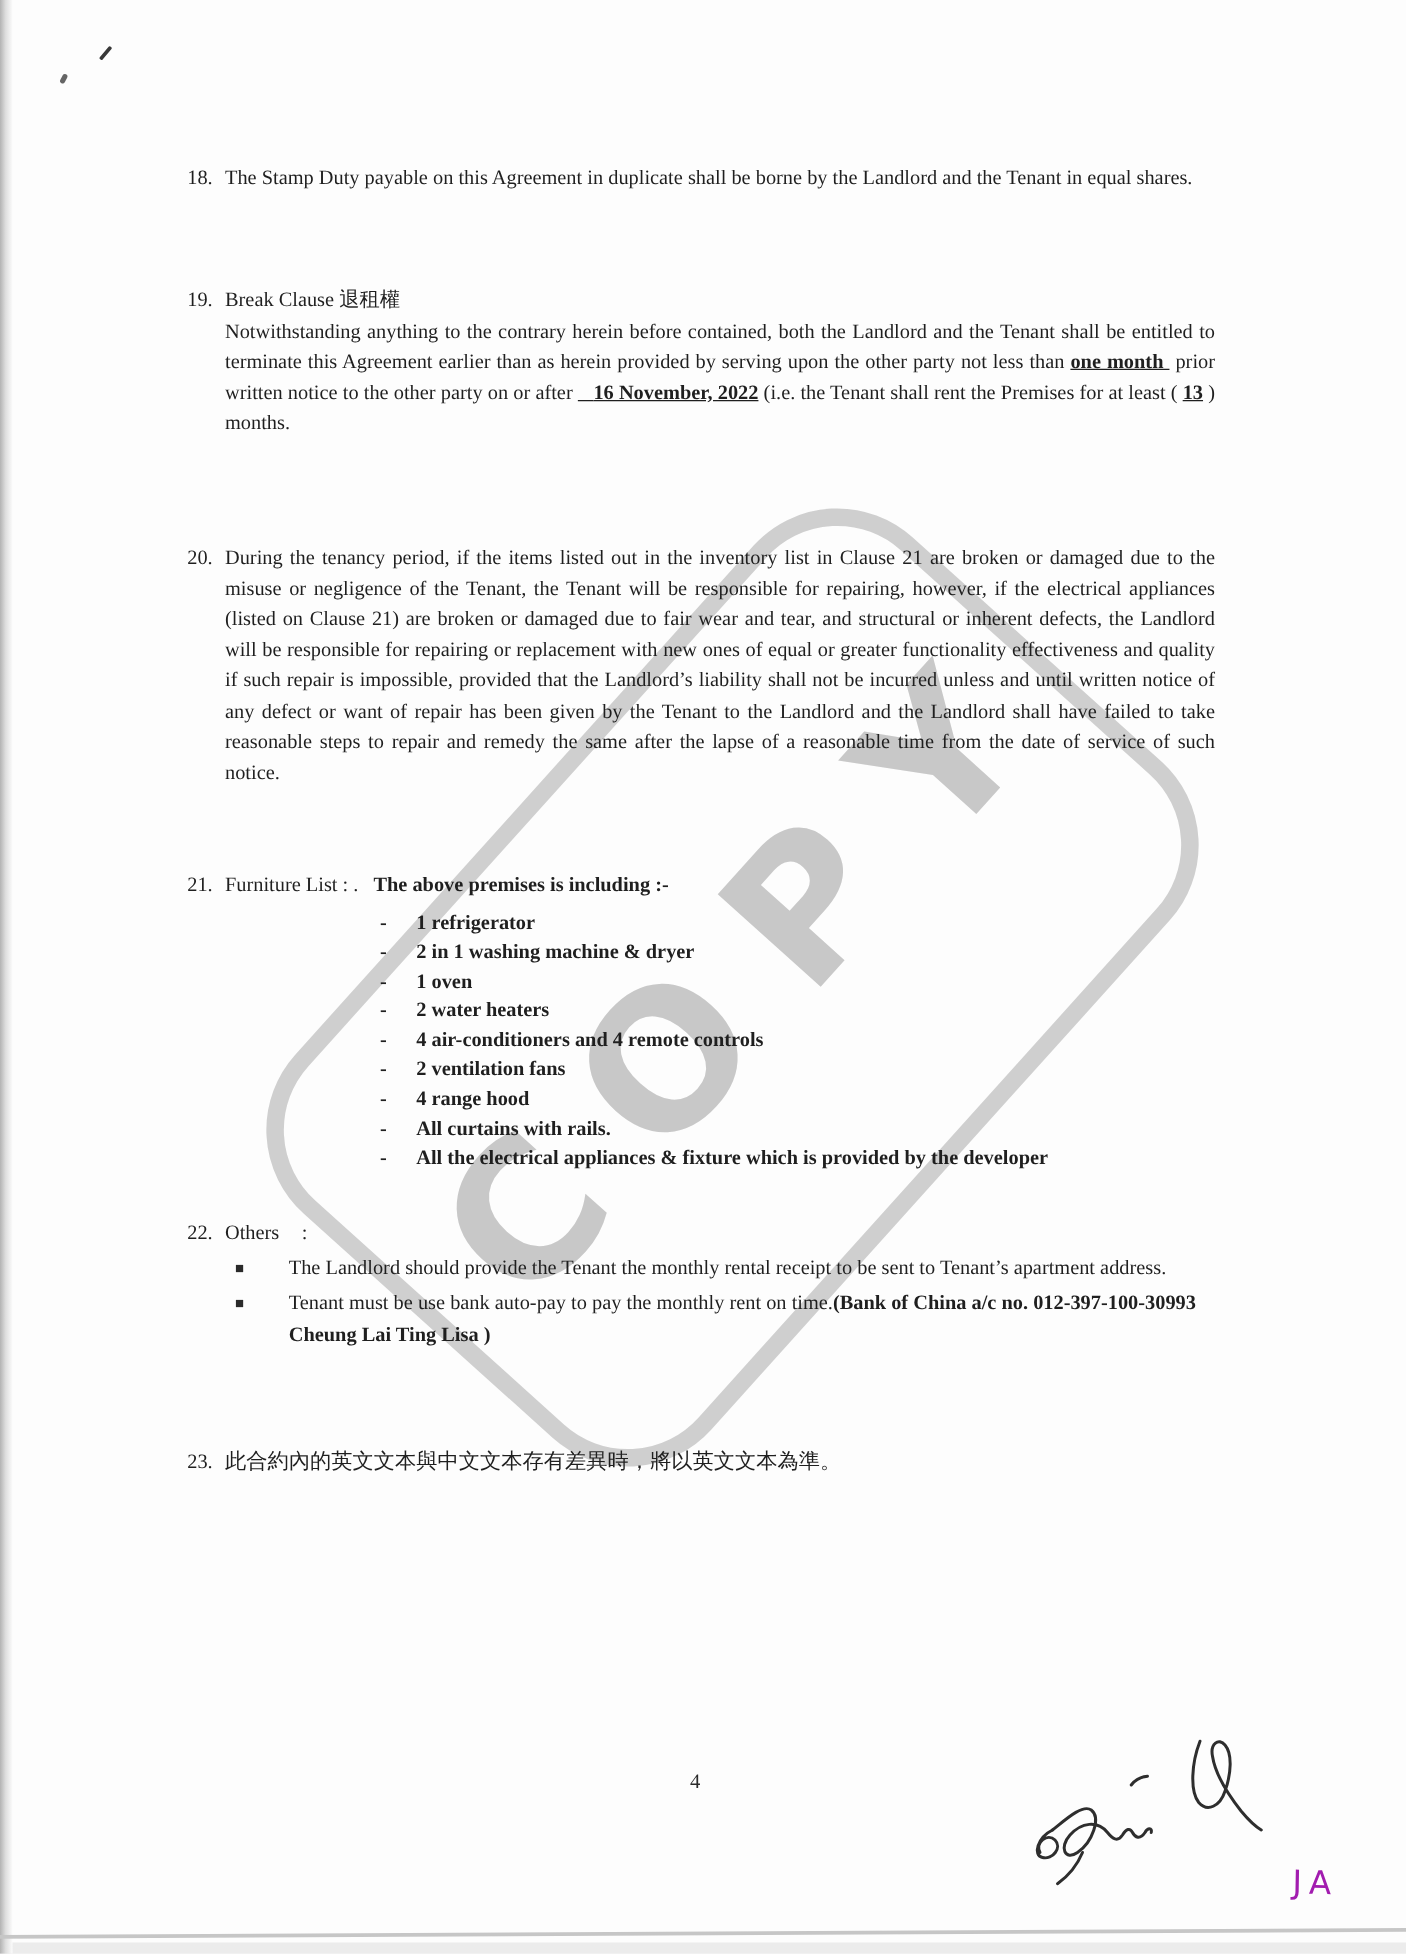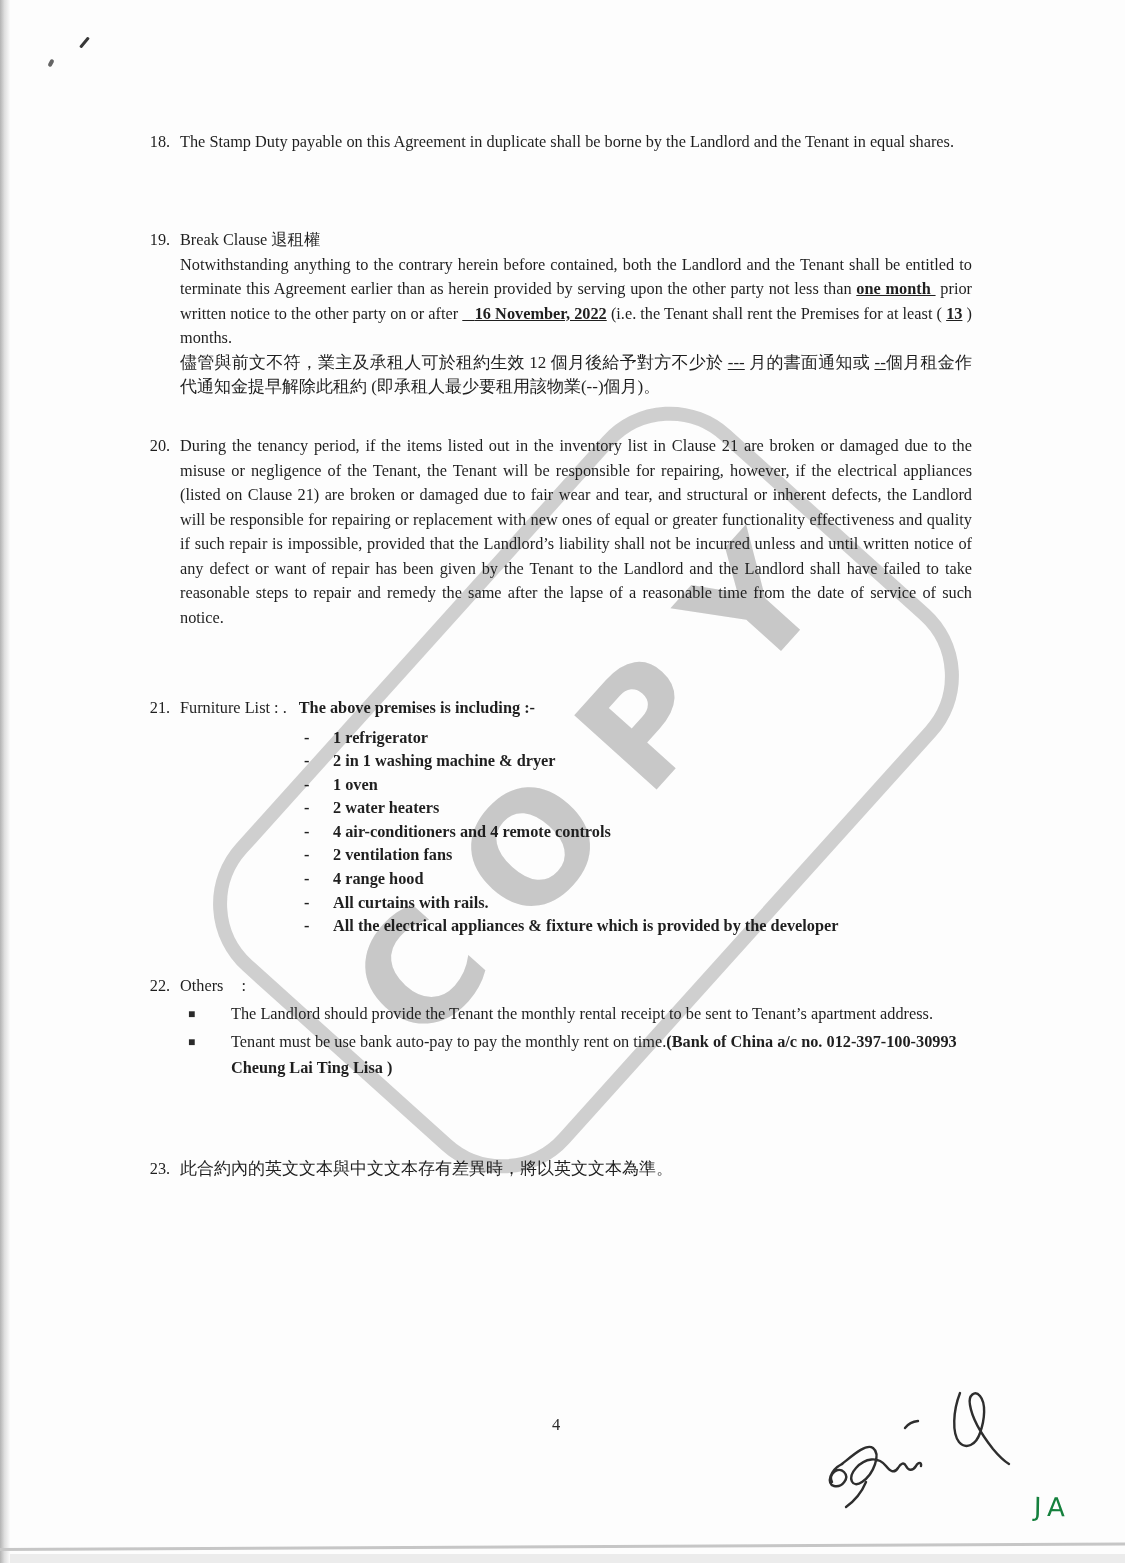--- a/index.html
+++ b/index.html
@@ -54,21 +54,21 @@
   .b-item{display:flex;margin-left:8px;line-height:26px;margin-top:2px;}
   .b-sq{width:43px;flex:none;font-size:12px;line-height:26px;color:#2a2a2a;}
   .b-text{width:738px;text-align:justify;}
   .b-bold{font-weight:bold;}
   .o-colon{margin-left:18px;}
   
   .page-number{position:absolute;left:552px;top:1415px;font-size:16.5px;color:#2a2a2a;z-index:1;}
   .signature{position:absolute;left:808px;top:1378px;z-index:2;}
   .initials{position:absolute;left:1034px;top:1492px;z-index:2;
     font-family:"DejaVu Sans","Liberation Sans",sans-serif;
-    font-size:26px;color:#15803d;letter-spacing:6px;transform:rotate(1deg);}
+    font-size:26px;color:#a21caf;letter-spacing:6px;transform:rotate(1deg);}
 </style>
 </head>
 <body>
 
 <div class="page">
 
   <div class="scan-edge-left"></div>
   <div class="scan-bottom-line"></div>
   <div class="scan-bottom-band"></div>
   <div class="ink-mark ink-mark-1"></div>
@@ -83,21 +83,20 @@
     <section class="clause" style="top:130px">
       <span class="num">18.</span>
       <div class="body para">The Stamp Duty payable on this Agreement in duplicate shall be borne by the Landlord and the Tenant in equal shares.</div>
     </section>
 
     <section class="clause" style="top:228px">
       <span class="num">19.</span>
       <div class="body">
         <div>Break Clause 退租權</div>
         <div class="para"><span>Notwithstanding anything to the contrary herein before contained, both the Landlord and the Tenant shall be entitled to terminate this Agreement earlier than as herein provided by serving upon the other party not less than </span><span class="bu">one month&nbsp;</span><span> prior written notice to the other party on or after </span><span class="u">&nbsp;&nbsp;&nbsp;</span><span class="bu">16 November, 2022</span><span> (i.e. the Tenant shall rent the Premises for at least ( </span><span class="bu">13</span><span> ) months.</span></div>
-        <div class="para cn"><span>儘管與前文不符，業主及承租人可於租約生效 12 個月後給予對方不少於 </span><span class="u">---</span><span> 月的書面通知或 </span><span class="u">--</span><span>個月租金作代通知金提早解除此租約 (即承租人最少要租用該物業(--)個月)。</span></div>
       </div>
     </section>
 
     <section class="clause" style="top:434px">
       <span class="num">20.</span>
       <div class="body para">During the tenancy period, if the items listed out in the inventory list in Clause 21 are broken or damaged due to the misuse or negligence of the Tenant, the Tenant will be responsible for repairing, however, if the electrical appliances (listed on Clause 21) are broken or damaged due to fair wear and tear, and structural or inherent defects, the Landlord will be responsible for repairing or replacement with new ones of equal or greater functionality effectiveness and quality if such repair is impossible, provided that the Landlord’s liability shall not be incurred unless and until written notice of any defect or want of repair has been given by the Tenant to the Landlord and the Landlord shall have failed to take reasonable steps to repair and remedy the same after the lapse of a reasonable time from the date of service of such notice.</div>
     </section>
 
     <section class="clause" style="top:696px">
       <span class="num">21.</span>

